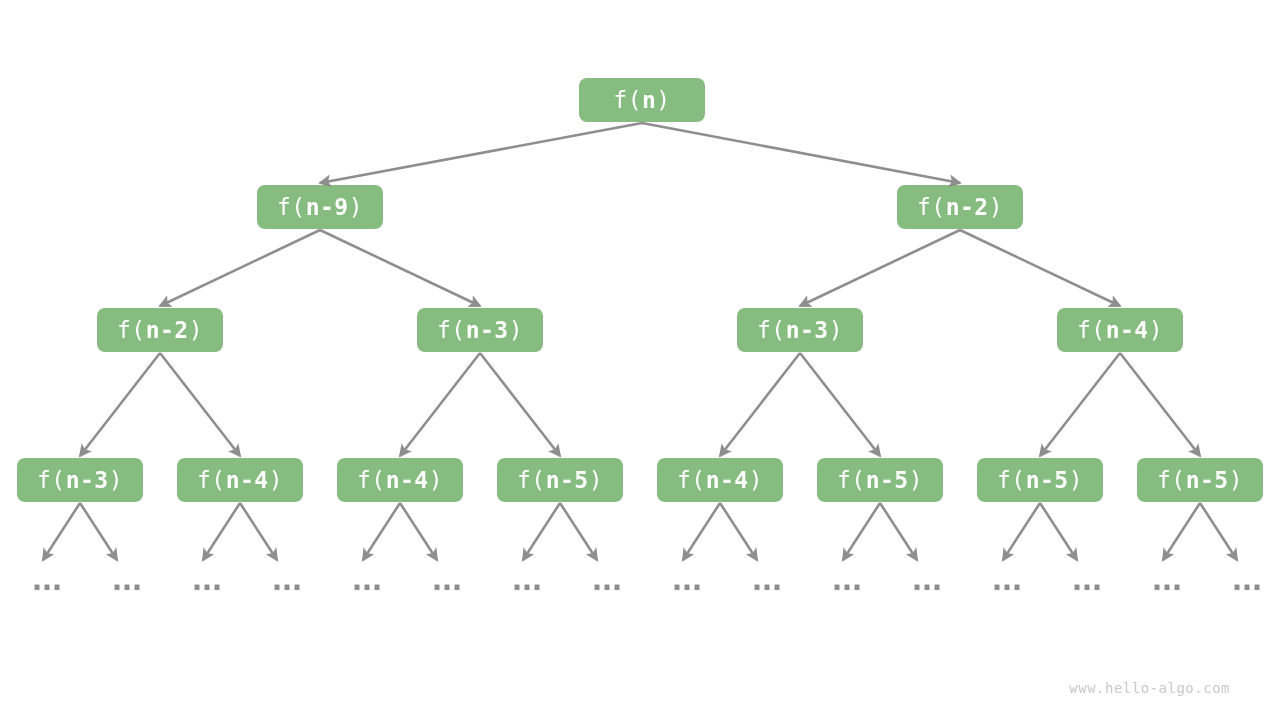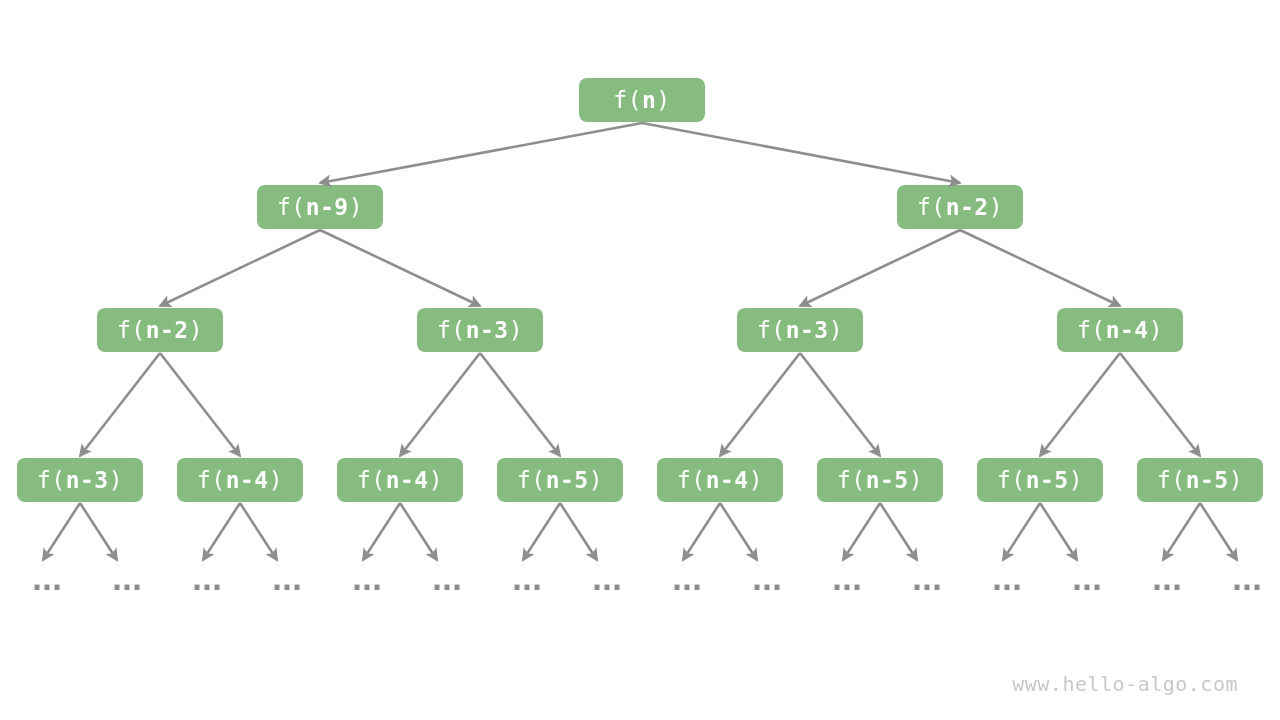--- a/index.html
+++ b/index.html
@@ -47,23 +47,23 @@
     text-align: center;
     font-size: 30px;
     font-weight: bold;
     letter-spacing: -8px;
     text-indent: 6px;
     color: var(--ellipsis, #8e8e8e);
     z-index: 1;
   }
   .watermark {
     position: absolute;
-    right: 42px;
+    right: 50px;
     bottom: 24px;
-    font-size: 20px;
+    font-size: 14px;
     letter-spacing: 0.5px;
     color: var(--watermark, #c8c8c8);
     z-index: 1;
   }
 </style>
 </head>
 <body>
 
 <div class="canvas">
 

